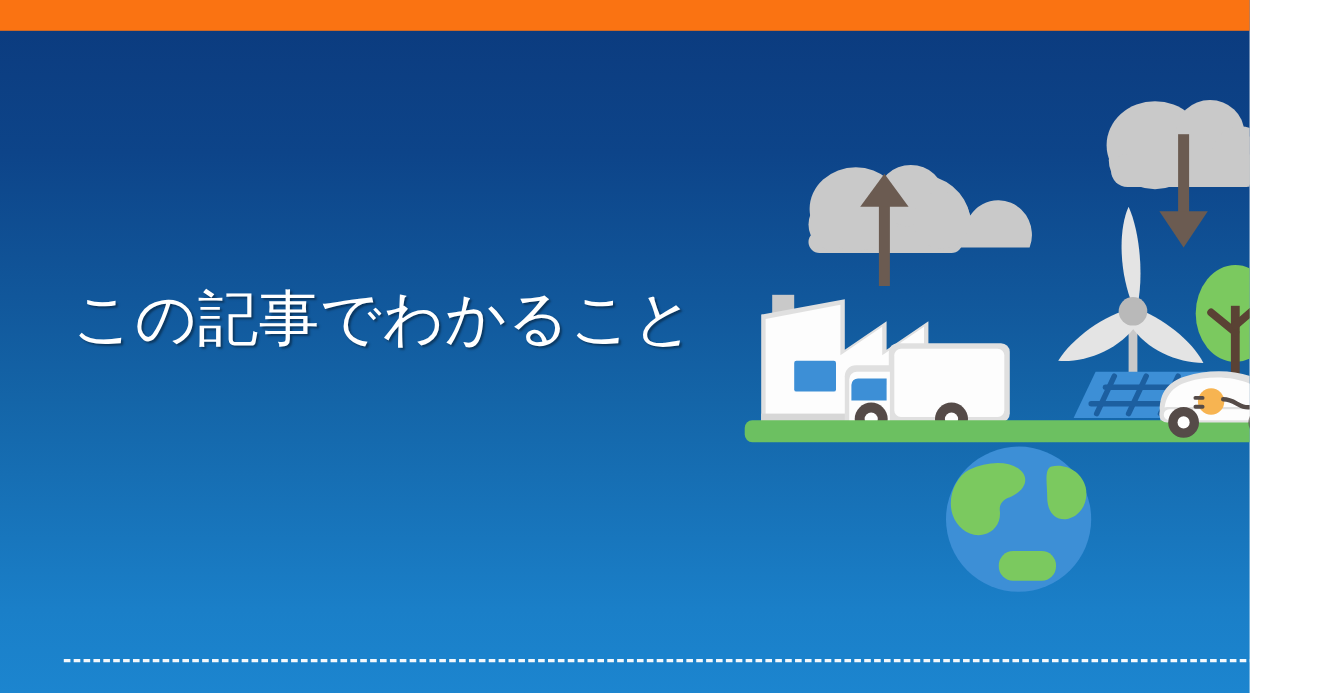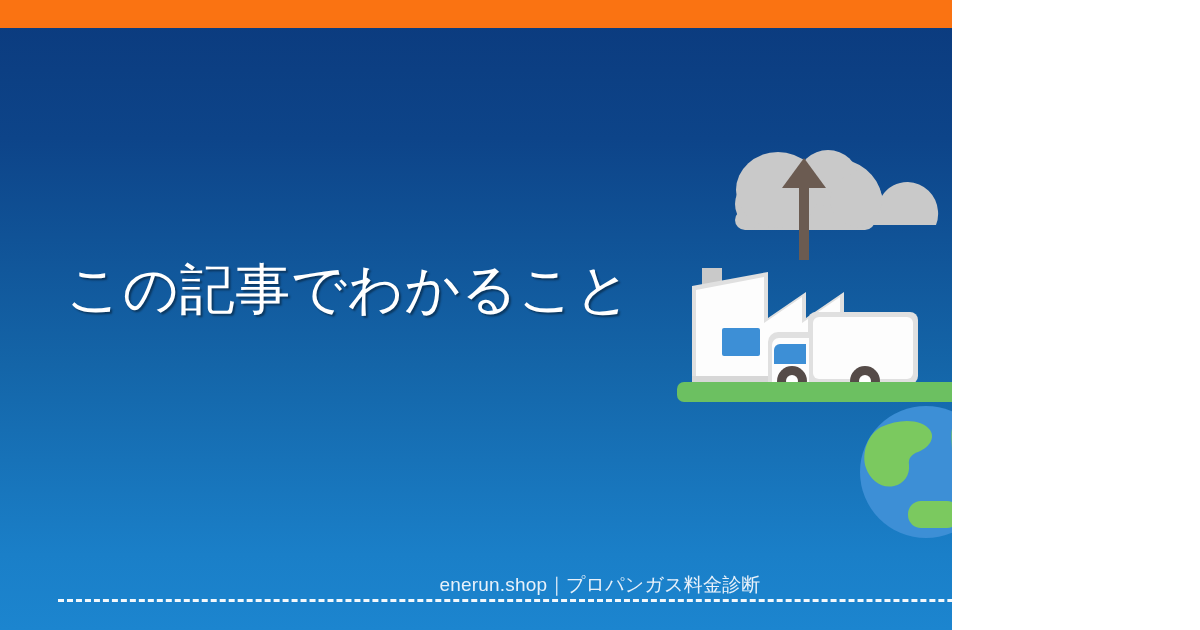--- a/index.html
+++ b/index.html
@@ -5,21 +5,21 @@
   html, body {
     margin: 0;
     padding: 0;
     background: #ffffff;
   }
   body {
     font-family: "Liberation Sans", "DejaVu Sans", sans-serif;
   }
   #slide {
     position: relative;
-    width: 952px;
+    width: 1136px;
     height: 630px;
     overflow: hidden;
     background: linear-gradient(to bottom, #0b3a7d 0%, #0d4489 22%, #1465a8 58%, #1a7fc8 88%, #1c85cf 100%);
   }
   
   #top-bar {
     position: absolute;
     left: 0; top: 0;
     width: 1200px;
     height: 28px;
@@ -217,16 +217,15 @@
                  C 310 341, 324 350, 327 363
                  C 330 377, 322 390, 309 392
                  C 298 393, 292 384, 292 372
                  C 292 360, 289 346, 296 344 Z" fill="#7bc95f"></path>
         <rect x="248" y="421" width="52" height="27" rx="13" fill="#7bc95f"></rect>
       </g>
 
     </svg>
   </div>
 
-  <div id="footer-text">enerun.shop｜プロパンガス料金診断</div>
   <div id="footer-rule"></div>
 
 </div>
 
 </body></html>

